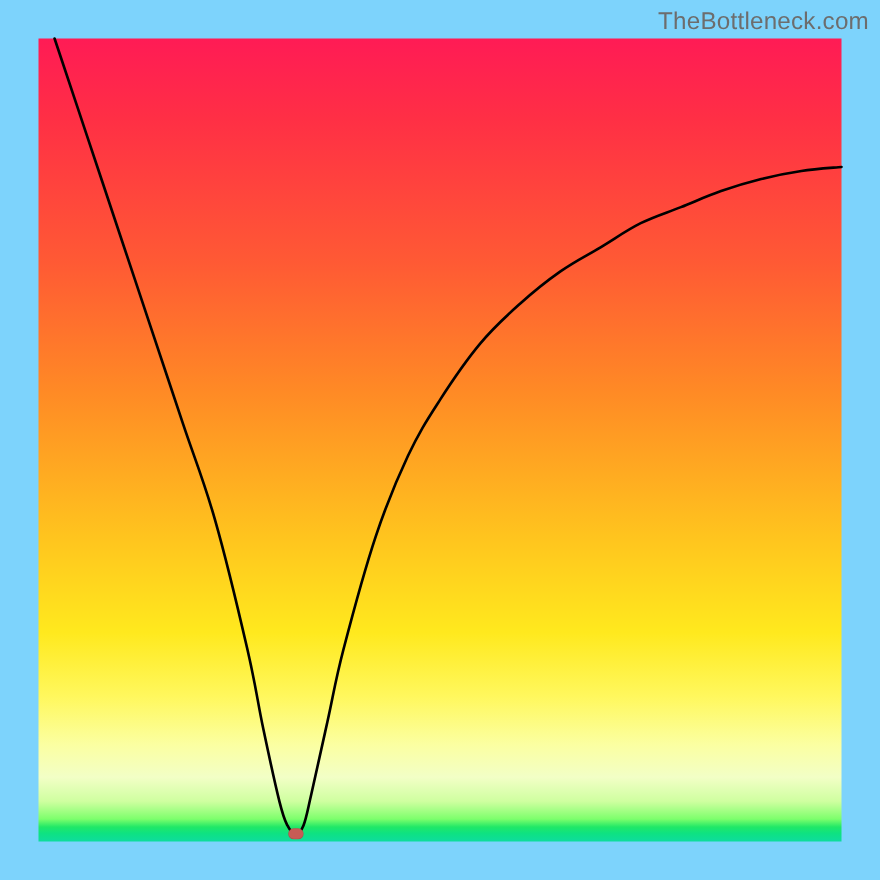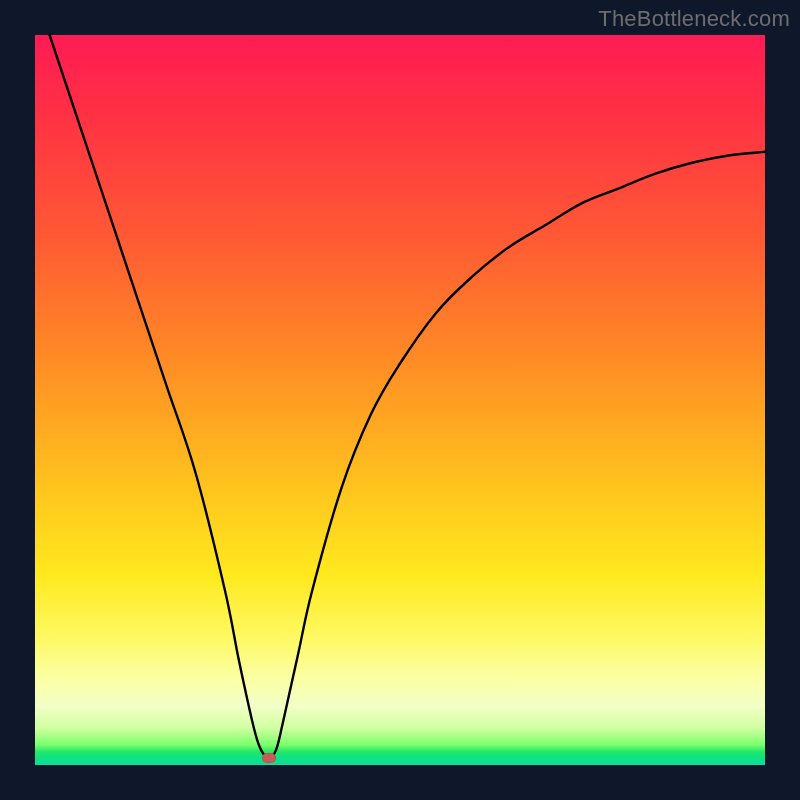--- a/index.html
+++ b/index.html
@@ -10,21 +10,21 @@
     background: #000;
     font-family: Arial, Helvetica, sans-serif;
     overflow: hidden;
   }
   .frame {
     position: absolute;
     left: 0;
     top: 0;
     width: 800px;
     height: 800px;
-    background: #0f172a;
+    background: #7dd3fc;
   }
   .plot {
     position: absolute;
     left: 35px;
     top: 35px;
     width: 730px;
     height: 730px;
     
     background: linear-gradient(
       to bottom,

